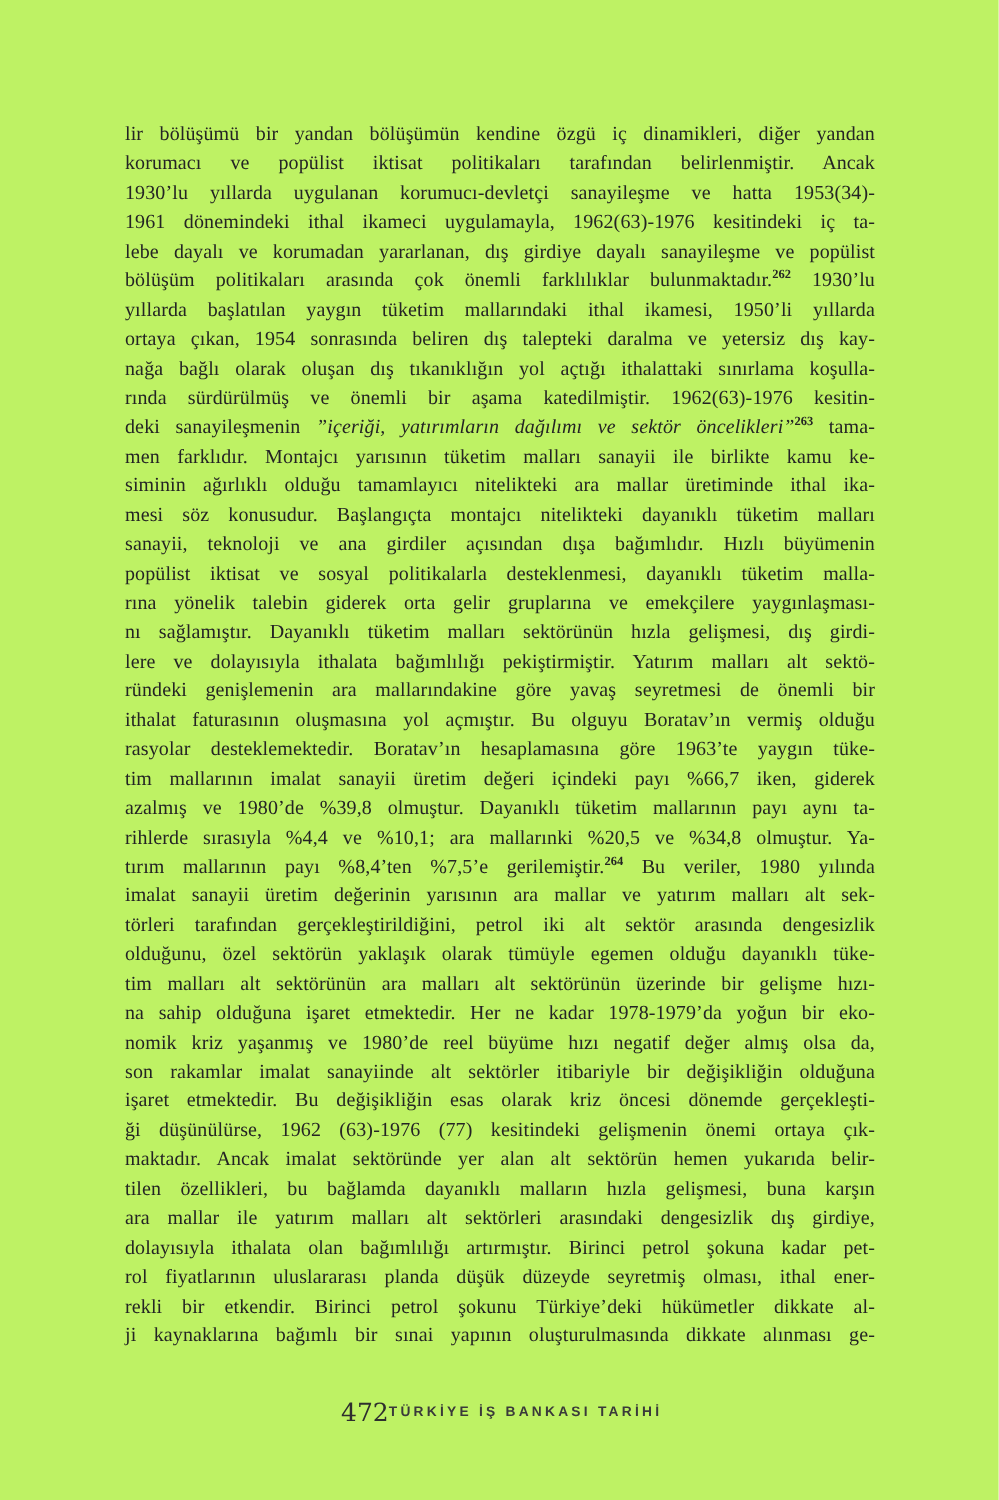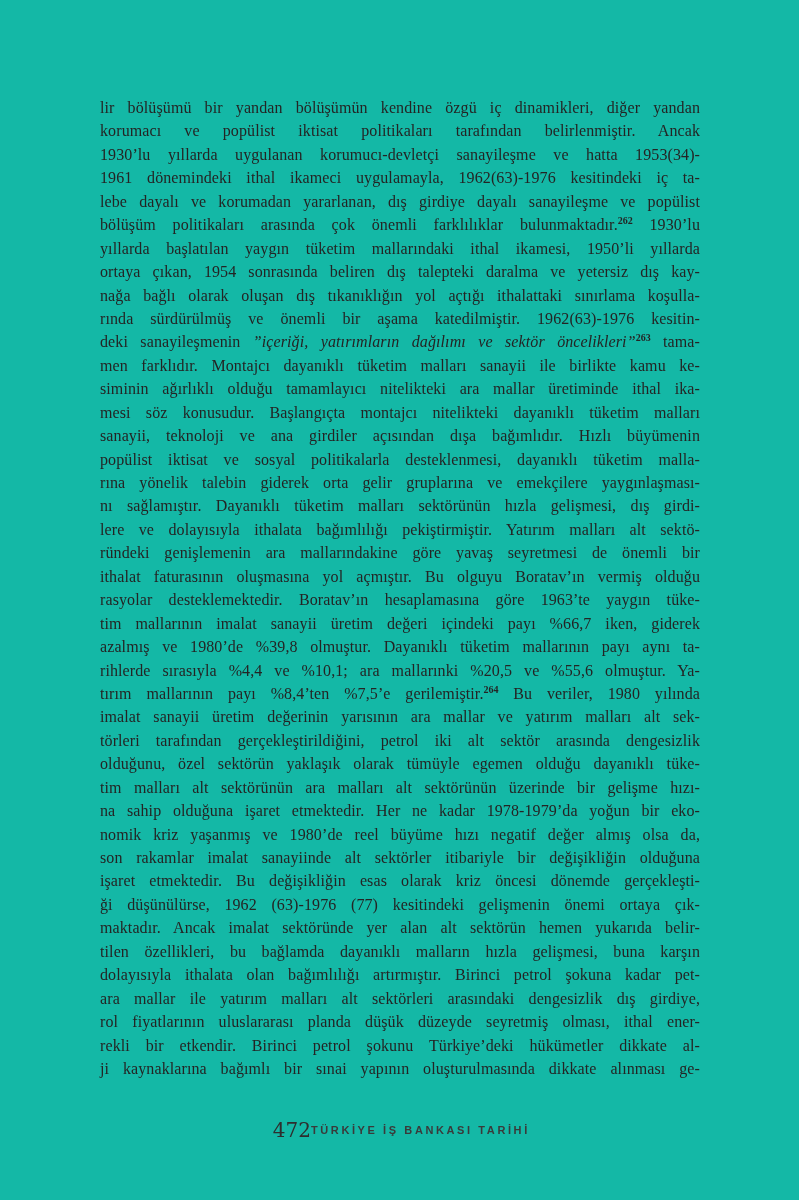--- a/index.html
+++ b/index.html
@@ -4,21 +4,21 @@
 <style>
   html, body {
     margin: 0;
     padding: 0;
     background: #ffffff;
   }
   .page {
     position: relative;
     width: 799px;
     height: 1200px;
-    background: #14b8a6;
+    background: #bef264;
     font-family: "Liberation Serif", serif;
     color: #242424;
     overflow: hidden;
   }
   .body-text {
     position: absolute;
     left: 100px;
     top: 96px;
     width: 600px;
   }
@@ -76,48 +76,48 @@
       <div class="line"><span>korumacı ve popülist iktisat politikaları tarafından belirlenmiştir. Ancak</span></div>
       <div class="line"><span>1930’lu yıllarda uygulanan korumucı-devletçi sanayileşme ve hatta 1953(34)-</span></div>
       <div class="line"><span>1961 dönemindeki ithal ikameci uygulamayla, 1962(63)-1976 kesitindeki iç ta-</span></div>
       <div class="line"><span>lebe dayalı ve korumadan yararlanan, dış girdiye dayalı sanayileşme ve popülist</span></div>
       <div class="line"><span>bölüşüm politikaları arasında çok önemli farklılıklar bulunmaktadır.</span><span class="sup">262</span><span> 1930’lu</span></div>
       <div class="line"><span>yıllarda başlatılan yaygın tüketim mallarındaki ithal ikamesi, 1950’li yıllarda</span></div>
       <div class="line"><span>ortaya çıkan, 1954 sonrasında beliren dış talepteki daralma ve yetersiz dış kay-</span></div>
       <div class="line"><span>nağa bağlı olarak oluşan dış tıkanıklığın yol açtığı ithalattaki sınırlama koşulla-</span></div>
       <div class="line"><span>rında sürdürülmüş ve önemli bir aşama katedilmiştir. 1962(63)-1976 kesitin-</span></div>
       <div class="line"><span>deki sanayileşmenin </span><span class="italic">”içeriği, yatırımların dağılımı ve sektör öncelikleri”</span><span class="sup">263</span><span> tama-</span></div>
-      <div class="line"><span>men farklıdır. Montajcı dayanıklı tüketim malları sanayii ile birlikte kamu ke-</span></div>
+      <div class="line"><span>men farklıdır. Montajcı yarısının tüketim malları sanayii ile birlikte kamu ke-</span></div>
       <div class="line"><span>siminin ağırlıklı olduğu tamamlayıcı nitelikteki ara mallar üretiminde ithal ika-</span></div>
       <div class="line"><span>mesi söz konusudur. Başlangıçta montajcı nitelikteki dayanıklı tüketim malları</span></div>
       <div class="line"><span>sanayii, teknoloji ve ana girdiler açısından dışa bağımlıdır. Hızlı büyümenin</span></div>
       <div class="line"><span>popülist iktisat ve sosyal politikalarla desteklenmesi, dayanıklı tüketim malla-</span></div>
       <div class="line"><span>rına yönelik talebin giderek orta gelir gruplarına ve emekçilere yaygınlaşması-</span></div>
       <div class="line"><span>nı sağlamıştır. Dayanıklı tüketim malları sektörünün hızla gelişmesi, dış girdi-</span></div>
       <div class="line"><span>lere ve dolayısıyla ithalata bağımlılığı pekiştirmiştir. Yatırım malları alt sektö-</span></div>
       <div class="line"><span>ründeki genişlemenin ara mallarındakine göre yavaş seyretmesi de önemli bir</span></div>
       <div class="line"><span>ithalat faturasının oluşmasına yol açmıştır. Bu olguyu Boratav’ın vermiş olduğu</span></div>
       <div class="line"><span>rasyolar desteklemektedir. Boratav’ın hesaplamasına göre 1963’te yaygın tüke-</span></div>
       <div class="line"><span>tim mallarının imalat sanayii üretim değeri içindeki payı %66,7 iken, giderek</span></div>
       <div class="line"><span>azalmış ve 1980’de %39,8 olmuştur. Dayanıklı tüketim mallarının payı aynı ta-</span></div>
-      <div class="line"><span>rihlerde sırasıyla %4,4 ve %10,1; ara mallarınki %20,5 ve %55,6 olmuştur. Ya-</span></div>
+      <div class="line"><span>rihlerde sırasıyla %4,4 ve %10,1; ara mallarınki %20,5 ve %34,8 olmuştur. Ya-</span></div>
       <div class="line"><span>tırım mallarının payı %8,4’ten %7,5’e gerilemiştir.</span><span class="sup">264</span><span> Bu veriler, 1980 yılında</span></div>
       <div class="line"><span>imalat sanayii üretim değerinin yarısının ara mallar ve yatırım malları alt sek-</span></div>
       <div class="line"><span>törleri tarafından gerçekleştirildiğini, petrol iki alt sektör arasında dengesizlik</span></div>
       <div class="line"><span>olduğunu, özel sektörün yaklaşık olarak tümüyle egemen olduğu dayanıklı tüke-</span></div>
       <div class="line"><span>tim malları alt sektörünün ara malları alt sektörünün üzerinde bir gelişme hızı-</span></div>
       <div class="line"><span>na sahip olduğuna işaret etmektedir. Her ne kadar 1978-1979’da yoğun bir eko-</span></div>
       <div class="line"><span>nomik kriz yaşanmış ve 1980’de reel büyüme hızı negatif değer almış olsa da,</span></div>
       <div class="line"><span>son rakamlar imalat sanayiinde alt sektörler itibariyle bir değişikliğin olduğuna</span></div>
       <div class="line"><span>işaret etmektedir. Bu değişikliğin esas olarak kriz öncesi dönemde gerçekleşti-</span></div>
       <div class="line"><span>ği düşünülürse, 1962 (63)-1976 (77) kesitindeki gelişmenin önemi ortaya çık-</span></div>
       <div class="line"><span>maktadır. Ancak imalat sektöründe yer alan alt sektörün hemen yukarıda belir-</span></div>
       <div class="line"><span>tilen özellikleri, bu bağlamda dayanıklı malların hızla gelişmesi, buna karşın</span></div>
+      <div class="line"><span>ara mallar ile yatırım malları alt sektörleri arasındaki dengesizlik dış girdiye,</span></div>
       <div class="line"><span>dolayısıyla ithalata olan bağımlılığı artırmıştır. Birinci petrol şokuna kadar pet-</span></div>
-      <div class="line"><span>ara mallar ile yatırım malları alt sektörleri arasındaki dengesizlik dış girdiye,</span></div>
       <div class="line"><span>rol fiyatlarının uluslararası planda düşük düzeyde seyretmiş olması, ithal ener-</span></div>
       <div class="line"><span>rekli bir etkendir. Birinci petrol şokunu Türkiye’deki hükümetler dikkate al-</span></div>
       <div class="line"><span>ji kaynaklarına bağımlı bir sınai yapının oluşturulmasında dikkate alınması ge-</span></div>
     </div>
   <div class="footer">
     <span class="page-number">472</span>
     <span class="running-title">TÜRKİYE İŞ BANKASI TARİHİ</span>
   </div>
 </div>
 

